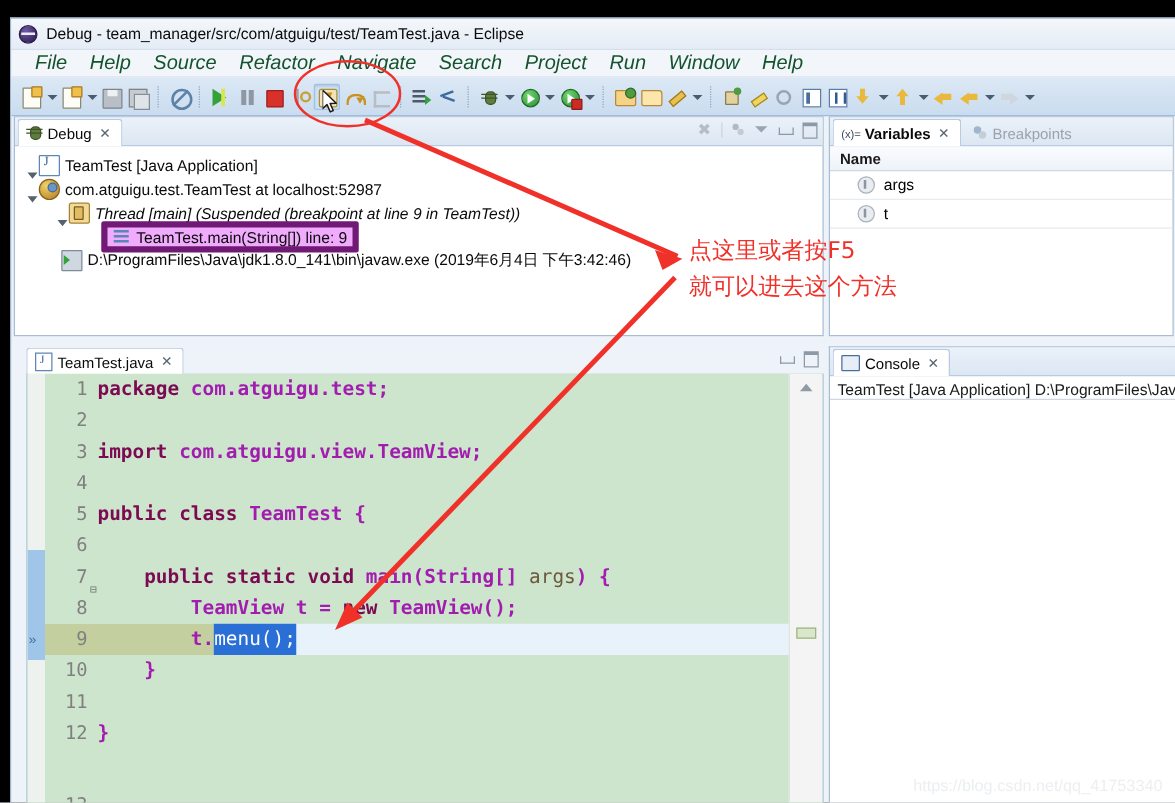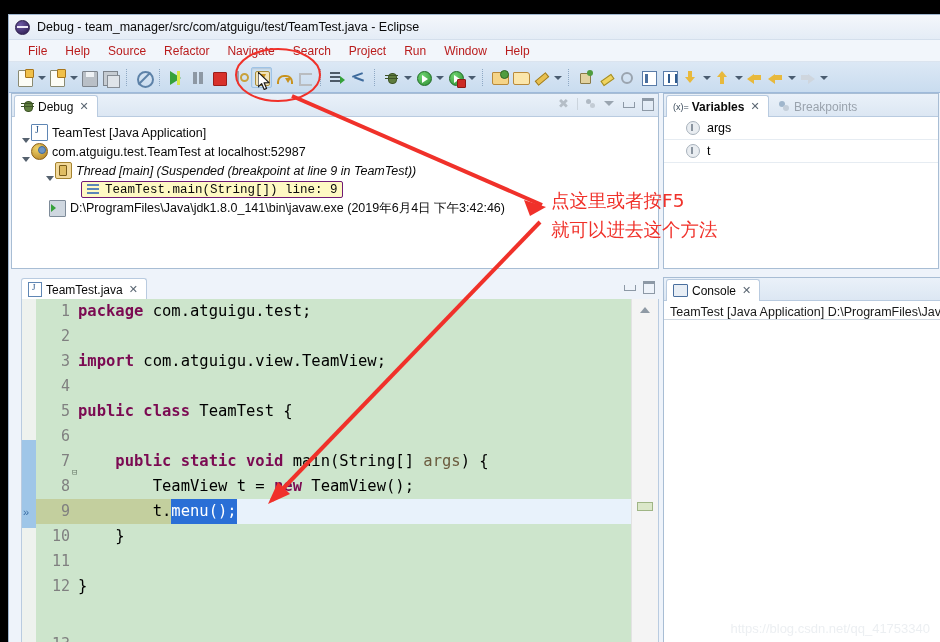--- a/index.html
+++ b/index.html
@@ -28,21 +28,21 @@
     background:radial-gradient(circle at 35% 30%,#6f5ba6,#3b2a63 70%);
     border:1px solid #2a1c49;position:relative;margin-right:7px;flex:0 0 auto;
   }
   .ecl-icon:after{content:"";position:absolute;left:1px;right:1px;top:5px;height:2px;background:#efeaf7;}
   #title-text{font-size:12.5px;color:#0a0a0a;white-space:nowrap;}
   
   #menubar{
     height:21px;background:#f2f6fb;display:flex;align-items:center;
     padding-left:10px;border-bottom:1px solid #dbe4ef;
   }
-  .menu-item{font-size:12px;padding:0 9px;color:#b91c1c;white-space:nowrap;cursor:default;}
+  .menu-item{font-size:16px;padding:0 9px;color:#14532d;white-space:nowrap;cursor:default;font-style:italic;}
   
   #toolbar{
     height:30px;background:linear-gradient(#dce8f5,#c9dcef);
     display:flex;align-items:center;padding-left:6px;gap:0px;
     border-bottom:1px solid #9fbada;position:relative;
   }
   .tb{width:19px;height:19px;margin:0 1px;position:relative;flex:0 0 auto;border-radius:2px;}
   .tb.pressed{background:#cfe3f6;border:1px solid #9ec3e6;box-shadow:inset 0 1px 2px rgba(0,0,0,.15);}
   .caret{width:9px;height:19px;margin:0 1px;flex:0 0 auto;position:relative;}
   .caret:after{
@@ -141,33 +141,33 @@
   .ti-j{background:#fff;border:1px solid #5f86b4;border-radius:1px;}
   .ti-j:after{content:"J";position:absolute;left:3px;top:-1px;font-size:10px;color:#2f5b8e;font-family:"Liberation Serif",serif;}
   .ti-ball{border-radius:50%;background:radial-gradient(circle at 35% 30%,#f0d36a,#b07c1e);border:1px solid #8a5f16;}
   .ti-ball:after{content:"";position:absolute;left:6px;top:2px;width:6px;height:6px;border-radius:50%;background:#6d95c4;border:1px solid #3f6a9c;}
   .ti-thread{background:#f2d99a;border:1px solid #a5832f;border-radius:2px;}
   .ti-thread:after{content:"";position:absolute;left:3px;top:2px;width:6px;height:9px;border:1px solid #7a5c18;border-radius:1px;background:#e0bd62;}
   .ti-stack{position:relative;}
   .ti-stack:before{content:"";position:absolute;left:1px;top:2px;width:12px;height:2px;background:#5b86b8;box-shadow:0 4px 0 #5b86b8,0 8px 0 #5b86b8;}
   .ti-proc{background:#cfd7e0;border:1px solid #7e8b99;border-radius:1px;}
   .ti-proc:after{content:"";position:absolute;left:1px;top:3px;width:0;height:0;border-left:5px solid #35a13a;border-top:4px solid transparent;border-bottom:4px solid transparent;}
-  .sel-stack{background:#fef9c3;border:1px solid #701a75;border-radius:2px;padding:0 4px;margin-left:-4px;font-family:Liberation Mono, monospace;}
+  .sel-stack{background:#f0abfc;border:5px solid #701a75;border-radius:2px;padding:0 4px;margin-left:-4px;}
   
   .vt-head{height:19px;background:linear-gradient(#fafcff,#eef3f9);border-bottom:1px solid #cfdae6;display:flex;align-items:center;}
   .vt-head .vth{padding-left:8px;font-size:12px;font-weight:bold;color:#1a1a1a;}
   .vrow{height:22px;display:flex;align-items:center;border-bottom:1px solid #e6ecf2;padding-left:22px;font-size:12.5px;}
   .vicon{width:12px;height:12px;border-radius:50%;background:#e9edf1;border:1px solid #a8b2bc;margin-right:7px;position:relative;flex:0 0 auto;}
   .vicon:after{content:"";position:absolute;left:4px;top:2px;width:2px;height:7px;background:#8b95a0;}
   .code{position:absolute;left:26px;top:0;right:26px;bottom:0;background:#cde5cc;overflow:hidden;
         font-family:"DejaVu Sans Mono","Liberation Mono",monospace;font-size:15.5px;line-height:25px;}
   .ln{position:absolute;left:0;width:34px;text-align:right;color:#808080;font-size:15px;}
   .cl{position:absolute;left:42px;white-space:pre;color:#1a1a1a;}
   .kw{color:#7b0a52;font-weight:bold;}
-  .cls{color:#000000;}
+  .cls{color:#a21caf;font-weight:bold;}
   .par{color:#6b5b3e;}
   .curline{position:absolute;left:26px;right:26px;height:25px;background:#e8f2fb;}
   .curline-gut{position:absolute;left:26px;width:135px;height:25px;background:#c3cf9e;}
   .selbox{position:absolute;background:#2a6fd6;color:#fff;}
   .vscroll{position:absolute;right:0;top:0;bottom:0;width:26px;background:#f4f4f4;border-left:1px solid #e2e2e2;}
   .vscroll .up{position:absolute;left:8px;top:8px;border-left:5px solid transparent;border-right:5px solid transparent;border-bottom:6px solid #8f9aa5;}
   .vscroll .mk{position:absolute;left:5px;top:203px;width:14px;height:7px;background:#dbe7c9;border:1px solid #9fb585;}
   .leftbar{position:absolute;left:0;top:0;bottom:0;width:14px;}
   .lbseg{position:absolute;left:0;width:14px;background:#9fc6e8;}
   
@@ -375,20 +375,23 @@
           <span class="tabx">✕</span>
         </div>
         <div class="tab inactive" style="left:108px;">
           <span style="display:inline-block;width:11px;height:11px;position:relative;margin-right:4px;">
             <i style="position:absolute;left:0;top:0;width:6px;height:6px;border-radius:50%;background:#9fb6cc;"></i>
             <i style="position:absolute;left:4px;top:4px;width:6px;height:6px;border-radius:50%;background:#c3ced9;"></i>
           </span>
           <span>Breakpoints</span>
         </div>
       </div>
+      <div class="vt-head">
+        <div class="vth">Name</div>
+      </div>
       <div>
         <div class="vrow">
           <span class="vicon"></span>
           <span>args</span>
         </div>
         <div class="vrow">
           <span class="vicon"></span>
           <span>t</span>
         </div>
       </div>

